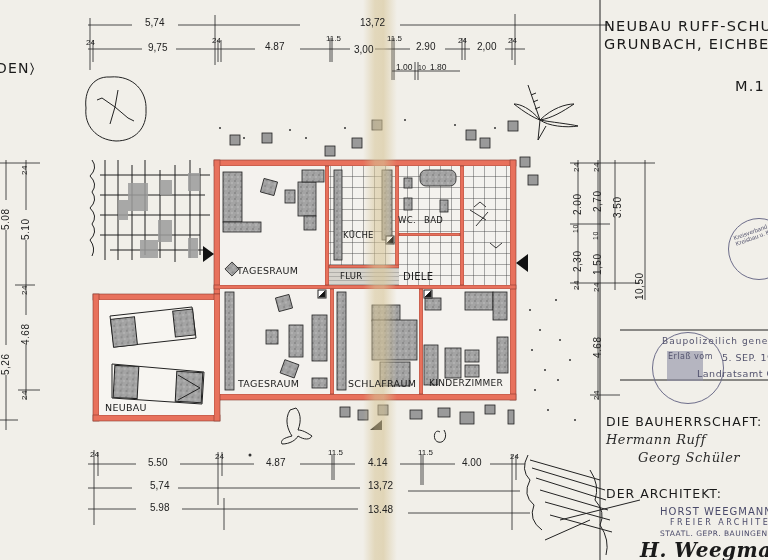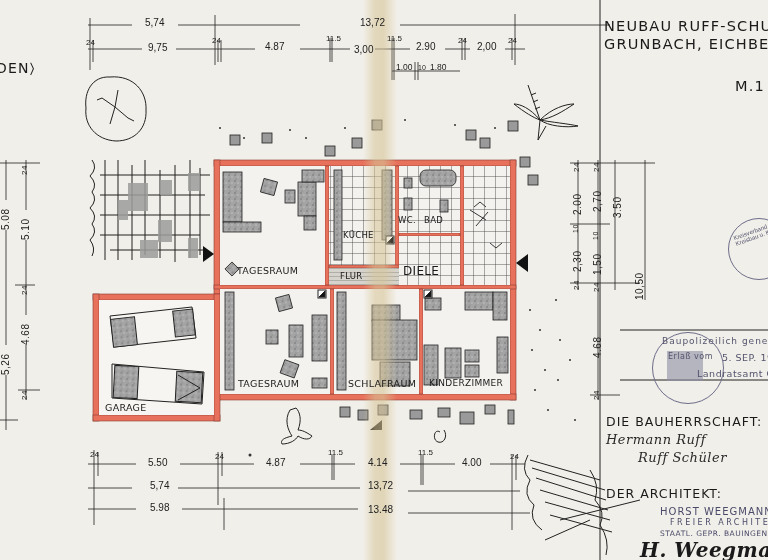--- a/index.html
+++ b/index.html
@@ -316,25 +316,25 @@
 <div class="lbl title" style="left:604px;top:18px">NEUBAU RUFF-SCHU</div>
 <div class="lbl title" style="left:604px;top:36px">GRUNBACH, EICHBERG</div>
 <div class="lbl title" style="left:735px;top:78px">M.1</div>
 <div class="lbl title" style="left:-4px;top:60px;font-size:14px">DEN〉</div>
 
 <div class="lbl room" style="left:237px;top:265px">TAGESRAUM</div>
 <div class="lbl room" style="left:343px;top:230px;font-size:8.5px">KÜCHE</div>
 <div class="lbl room" style="left:398px;top:215px;font-size:8.5px">WC.</div>
 <div class="lbl room" style="left:424px;top:215px;font-size:8.5px">BAD</div>
 <div class="lbl room" style="left:340px;top:271px;font-size:8.5px">FLUR</div>
-<div class="lbl room" style="left:403px;top:264px;font-size:12px">DIELE</div>
+<div class="lbl room" style="left:403px;top:271px;font-size:10px">DIELE</div>
 <div class="lbl room" style="left:238px;top:378px">TAGESRAUM</div>
 <div class="lbl room" style="left:348px;top:378px">SCHLAFRAUM</div>
 <div class="lbl room" style="left:429px;top:378px;font-size:9px">KINDERZIMMER</div>
-<div class="lbl room" style="left:105px;top:402px">GARAGE</div>
+<div class="lbl room" style="left:105px;top:402px">NEUBAU</div>
 
 <div class="lbl dim" style="left:145px;top:17px">5,74</div>
 <div class="lbl dim" style="left:360px;top:17px">13,72</div>
 <div class="lbl dim" style="left:86px;top:38px;font-size:8px">24</div>
 <div class="lbl dim" style="left:148px;top:42px">9,75</div>
 <div class="lbl dim" style="left:212px;top:36px;font-size:8px">24</div>
 <div class="lbl dim" style="left:265px;top:41px">4.87</div>
 <div class="lbl dim" style="left:326px;top:34px;font-size:8px">11.5</div>
 <div class="lbl dim" style="left:354px;top:44px">3,00</div>
 <div class="lbl dim" style="left:387px;top:34px;font-size:8px">11.5</div>
@@ -389,20 +389,20 @@
 <div class="stamp" style="left:652px;top:332px;width:70px;height:70px;border-radius:50%;border-width:1px">
   <div style="position:absolute;left:14px;top:18px;width:36px;height:30px;background:#8d8da5;opacity:0.6"></div>
 </div>
 <div class="lbl" style="left:662px;top:336px;font-size:9px;color:#54546e;letter-spacing:1px">Baupolizeilich genehmigt</div>
 <div class="lbl" style="left:668px;top:352px;font-size:8px;color:#54546e">Erlaß vom</div>
 <div class="lbl" style="left:722px;top:352px;font-size:9.5px;color:#54546e">5. SEP. 196</div>
 <div class="lbl" style="left:697px;top:368px;font-size:9.5px;color:#54546e">Landratsamt Calw</div>
 
 <div class="lbl head" style="left:606px;top:414px">DIE BAUHERRSCHAFT:</div>
 <div class="lbl sig" style="left:606px;top:432px">Hermann Ruff</div>
-<div class="lbl sig" style="left:638px;top:450px">Ruff Schüler</div>
+<div class="lbl sig" style="left:638px;top:450px">Georg Schüler</div>
 <div class="lbl head" style="left:606px;top:486px">DER ARCHITEKT:</div>
 <div class="lbl" style="left:660px;top:506px;font-size:10px;color:#4a4a6a;letter-spacing:1px">HORST WEEGMANN</div>
 <div class="lbl" style="left:670px;top:518px;font-size:8px;color:#4a4a6a;letter-spacing:2.5px">FREIER ARCHITEKT</div>
 <div class="lbl" style="left:660px;top:529px;font-size:7.5px;color:#4a4a6a;letter-spacing:0.5px">STAATL. GEPR. BAUINGENIEUR</div>
 <div class="lbl sig" style="left:640px;top:538px;font-size:20px;font-weight:bold;color:#1a1a1a">H. Weegmann</div>
 
 </div>
 
 </body></html>

